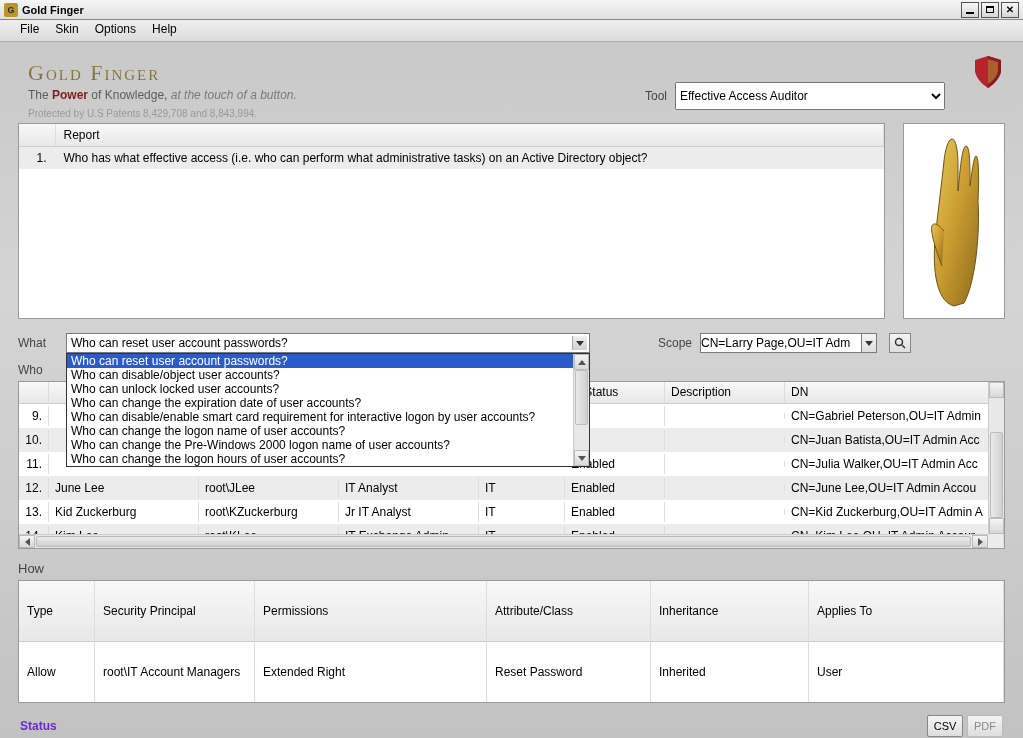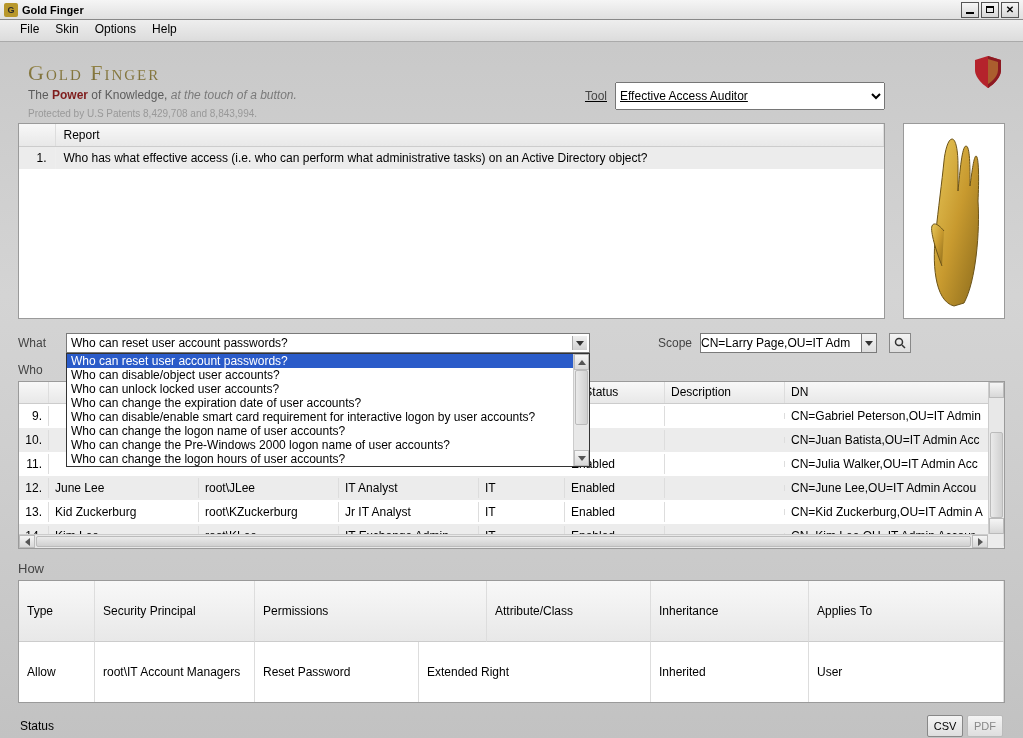--- a/index.html
+++ b/index.html
@@ -71,22 +71,21 @@
     -webkit-text-fill-color: transparent;
   }
   .brand .tagline { color: #7a7a7a; font-style: italic; font-size: 12px; margin-top: 2px;}
   .brand .tagline .t1 { color: #5c5c5c; font-style: normal; }
   .brand .tagline .power { color: #7f1d1d; font-weight: bold; font-style: normal;}
   .brand .patents { color: #999; font-size: 10px; margin-top: 6px; }
   .tool-area {
     display: flex; align-items: center;
     margin-top: 22px;
     gap: 8px;
-    margin-right: 120px;
-    text-decoration: underline;
+    margin-right: 60px;
   }
   .tool-area select {
     width: 270px;
     font-size: 12px;
     height: 28px;
   }
   .shield {
     width: 26px;
     height: 32px;
     position: absolute;
@@ -256,21 +255,21 @@
     border:1px solid #9a9a9a;
     background:#fff;
     margin-top: 4px;
   }
   .how-grid .hrow { display:flex; }
   .how-grid .hcell { padding: 23px 8px; font-size:12px; border-right:1px solid #ddd;}
   .how-grid .hhead .hcell { background:linear-gradient(to bottom,#f8f8f8,#e8e8e8); border-bottom:1px solid #ccc;}
   .hc-type{width:76px;} .hc-sp{width:160px;} .hc-perm{width:232px;} .hc-attr{width:164px;} .hc-inh{width:158px;} .hc-app{flex:1;}
   
   .footer { display:flex; align-items:center; margin-top: 12px; padding: 0 2px;}
-  .footer .status-label { flex:1; color:#000000; font-size:12px;}
+  .footer .status-label { flex:1; color:#6d28d9; font-size:12px;font-weight:bold;}
   .footer .btn {
     width: 36px; height: 22px;
     border:1px solid #888;
     background: linear-gradient(to bottom,#f4f4f4,#dedede);
     font-size:11px;
     margin-left: 4px;
     display:flex;align-items:center;justify-content:center;
     border-radius:2px;
   }
   .footer .btn.pdf { color:#888; border-color:#bbb;}
@@ -501,22 +500,22 @@
       <div class="hcell hc-type">Type</div>
       <div class="hcell hc-sp">Security Principal</div>
       <div class="hcell hc-perm">Permissions</div>
       <div class="hcell hc-attr">Attribute/Class</div>
       <div class="hcell hc-inh">Inheritance</div>
       <div class="hcell hc-app">Applies To</div>
     </div>
     <div class="hrow">
       <div class="hcell hc-type">Allow</div>
       <div class="hcell hc-sp">root\IT Account Managers</div>
+      <div class="hcell hc-perm">Extended Right</div>
       <div class="hcell hc-attr">Reset Password</div>
-      <div class="hcell hc-perm">Extended Right</div>
       <div class="hcell hc-inh">Inherited</div>
       <div class="hcell hc-app">User</div>
     </div>
   </div>
 
   <div class="footer">
     <span class="status-label">Status</span>
     <div class="btn">CSV</div>
     <div class="btn pdf">PDF</div>
   </div>

